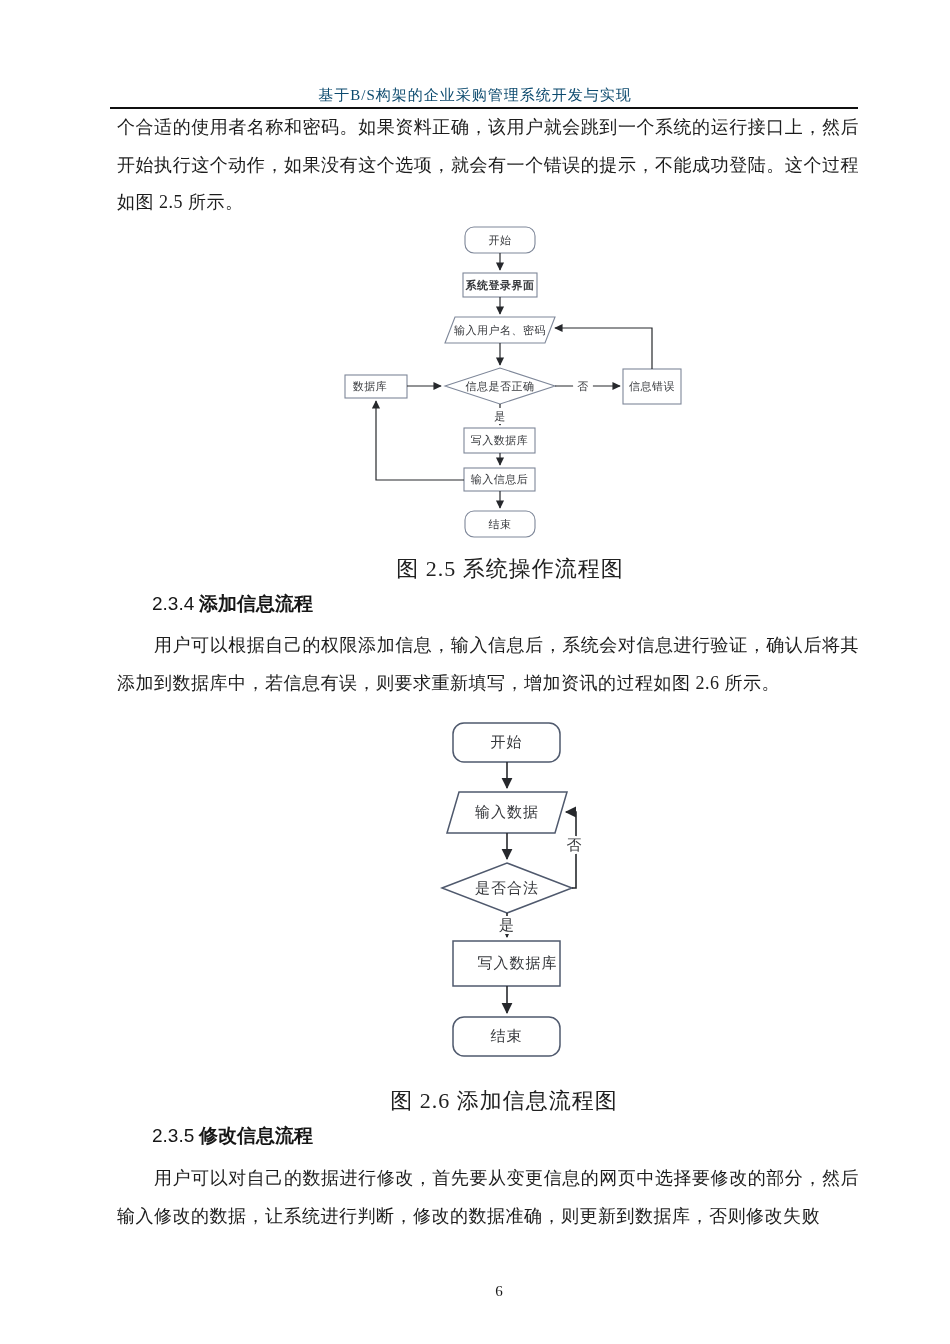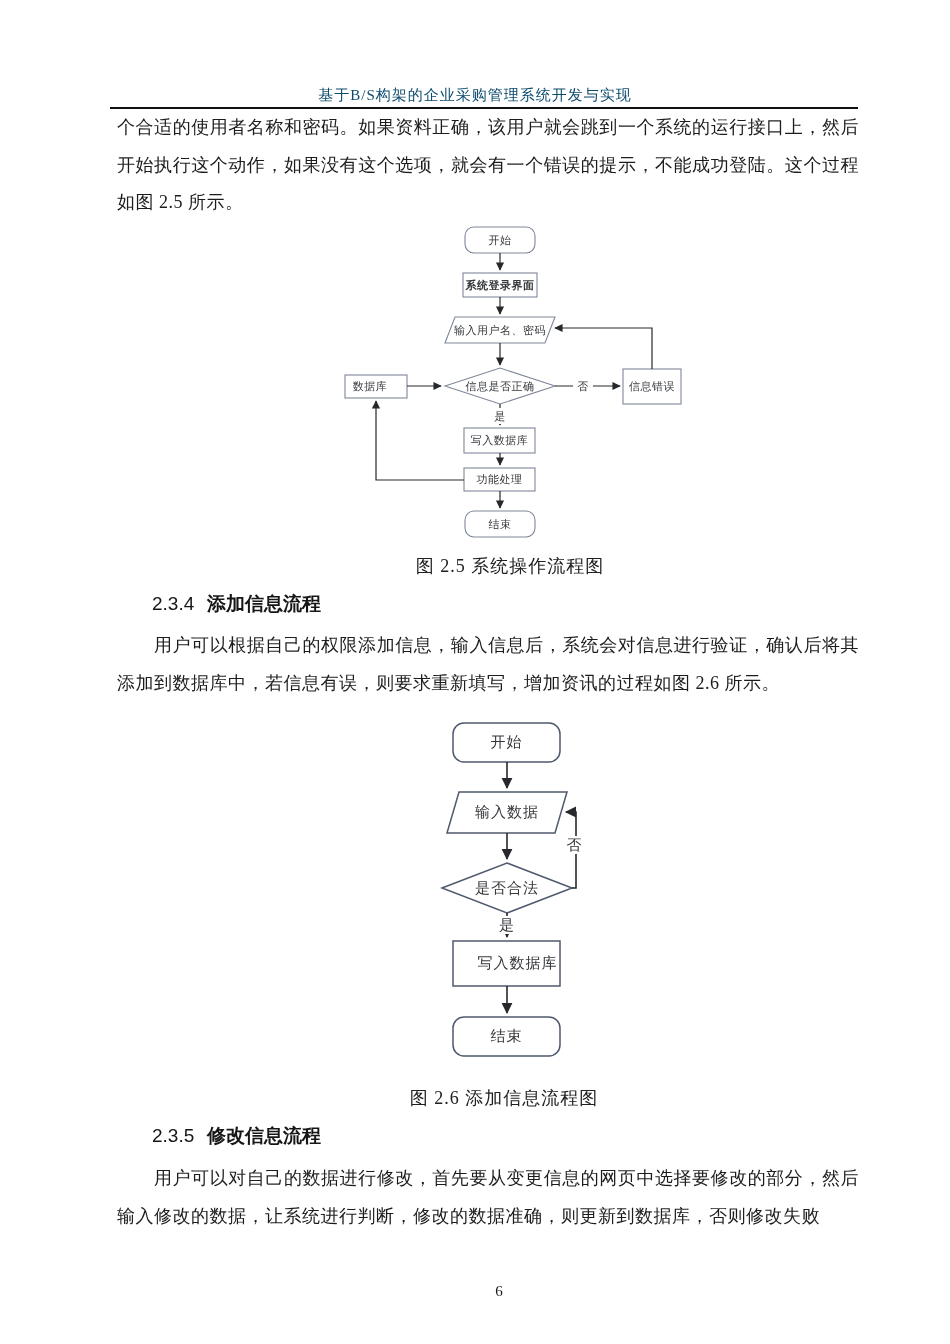--- a/index.html
+++ b/index.html
@@ -17,29 +17,29 @@
   }
   .body-text {
     position:absolute; left:117px; width:742px; font-size:18px; line-height:37.5px;
     text-align:justify; text-justify:inter-ideograph; color:#1c1c1c; letter-spacing:0.5px;
   }
   .p1 { top:109px; }
   .p2 { top:627px; text-indent:37px; }
   .p3 { top:1160px; text-indent:37px; }
   .caption {
     position:absolute; transform:translateX(-50%); white-space:nowrap;
-    font-size:18px; color:#212121; letter-spacing:1px;
+    font-size:22px; color:#212121; letter-spacing:1px;
   }
   .cap1 { left:510px; top:554px; }
   .cap2 { left:504px; top:1086px; }
   .section-heading { position:absolute; left:146px; font-size:19px; font-weight:normal; white-space:nowrap; }
   .h234 { top:591px; }
   .h235 { top:1123px; }
   .sec-num { font-family:Liberation Sans, sans-serif; color:#161616;margin-left:6px; }
-  .sec-title { font-family:"Liberation Sans","DejaVu Sans",sans-serif; font-weight:bold; color:#161616; margin-left:8px; }
+  .sec-title { font-family:"Liberation Sans","DejaVu Sans",sans-serif; font-weight:bold; color:#161616; margin-left:0; }
   .flowchart { position:absolute; }
   .fc1 { top:222px; left:340px; width:350px; height:322px; }
   .fc2 { top:720px; left:440px; width:160px; height:340px; }
   .flowchart svg { position:absolute; top:0; left:0; }
   .fc-label {
     position:absolute; display:flex; align-items:center; justify-content:center;
     font-family:"Liberation Sans","DejaVu Sans",sans-serif; color:#36383c; text-align:center;
     white-space:nowrap; pointer-events:none;border-radius:13px;
   }
   .fc1 .fc-label { font-size:11px; letter-spacing:0.5px; }
@@ -93,21 +93,21 @@
         <path d="M124,258 H36 V179" marker-end="url(#ah1)"></path>
       </g>
     </svg>
     <div class="fc-label" style="left:125px;top:5px;width:70px;height:26px;">开始</div>
     <div class="fc-label" style="left:123px;top:51px;width:74px;height:24px;font-weight:bold;">系统登录界面</div>
     <div class="fc-label" style="left:105px;top:95px;width:110px;height:26px;">输入用户名、密码</div>
     <div class="fc-label" style="left:105px;top:146px;width:110px;height:36px;">信息是否正确</div>
     <div class="fc-label" style="left:5px;top:153px;width:50px;height:23px;">数据库</div>
     <div class="fc-label" style="left:283px;top:147px;width:58px;height:35px;">信息错误</div>
     <div class="fc-label" style="left:124px;top:206px;width:71px;height:25px;">写入数据库</div>
-    <div class="fc-label" style="left:124px;top:246px;width:71px;height:23px;">功能处理</div>
+    <div class="fc-label" style="left:124px;top:246px;width:71px;height:23px;">输入信息后</div>
     <div class="fc-label" style="left:125px;top:289px;width:70px;height:26px;">结束</div>
     <div class="fc-label edge-label" style="left:150px;top:186px;width:20px;height:16px;">是</div>
     <div class="fc-label edge-label" style="left:233px;top:156px;width:20px;height:16px;">否</div>
   </figure>
 
   <div class="caption cap1">图 2.5 系统操作流程图</div>
 
   <h3 class="section-heading h234">
     <span class="sec-num">2.3.4</span>
     <span class="sec-title">添加信息流程</span>

